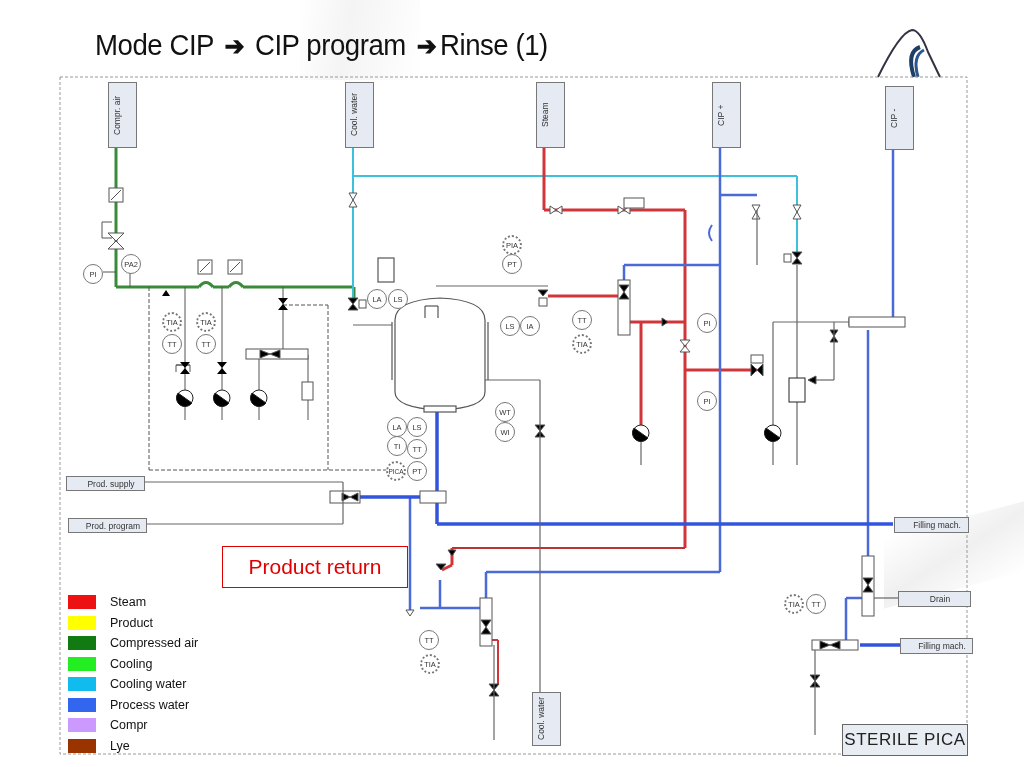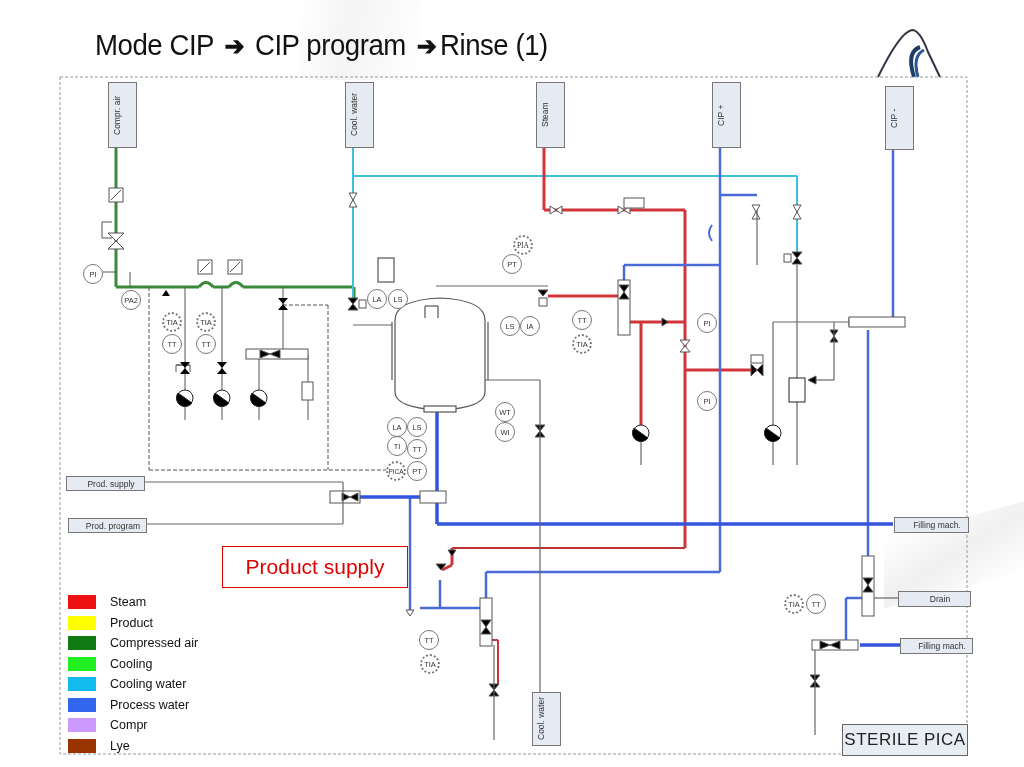--- a/index.html
+++ b/index.html
@@ -232,49 +232,49 @@
 <div class="tag" style="left:68px;top:518px;width:66px;height:13px;">Prod. program</div>
 <div class="tag" style="left:894px;top:517px;width:62px;height:14px;">Filling mach.</div>
 <div class="tag" style="left:898px;top:591px;width:60px;height:14px;">Drain</div>
 <div class="tag" style="left:900px;top:638px;width:60px;height:14px;">Filling mach.</div>
 
 <style>
   .inst { position:absolute; width:18px; height:18px; border:1px solid #777; border-radius:50%; background:#fff; font-size:7.5px; color:#333; display:flex; align-items:center; justify-content:center; }
   .inst.alarm { border-style:dotted; border-width:2px; width:16px; height:16px; }
 </style>
 <div class="inst" style="left:83px;top:264px;">PI</div>
-<div class="inst" style="left:121px;top:254px;margin-top:36px;">PA2</div>
+<div class="inst" style="left:121px;top:254px;">PA2</div>
 <div class="inst alarm" style="left:162px;top:312px;">TIA</div>
 <div class="inst" style="left:162px;top:334px;">TT</div>
 <div class="inst alarm" style="left:196px;top:312px;">TIA</div>
 <div class="inst" style="left:196px;top:334px;">TT</div>
 <div class="inst" style="left:367px;top:289px;">LA</div>
 <div class="inst" style="left:388px;top:289px;">LS</div>
-<div class="inst alarm" style="left:513px;top:235px;font-family:Liberation Serif, serif;">PIA</div>
+<div class="inst alarm" style="left:502px;top:235px;">PIA</div>
 <div class="inst" style="left:502px;top:254px;">PT</div>
 <div class="inst" style="left:500px;top:316px;">LS</div>
 <div class="inst" style="left:520px;top:316px;">IA</div>
 <div class="inst" style="left:572px;top:310px;">TT</div>
 <div class="inst alarm" style="left:572px;top:334px;">TIA</div>
 <div class="inst" style="left:697px;top:313px;">PI</div>
 <div class="inst" style="left:697px;top:391px;">PI</div>
 <div class="inst" style="left:387px;top:417px;">LA</div>
 <div class="inst" style="left:407px;top:417px;">LS</div>
 <div class="inst" style="left:387px;top:436px;">TI</div>
 <div class="inst" style="left:407px;top:439px;">TT</div>
 <div class="inst alarm" style="left:386px;top:461px;font-size:6.5px;">PICA</div>
 <div class="inst" style="left:407px;top:461px;">PT</div>
 <div class="inst" style="left:495px;top:402px;">WT</div>
 <div class="inst" style="left:495px;top:422px;">WI</div>
 <div class="inst" style="left:419px;top:630px;">TT</div>
 <div class="inst alarm" style="left:420px;top:654px;">TIA</div>
 <div class="inst alarm" style="left:784px;top:594px;">TIA</div>
 <div class="inst" style="left:806px;top:594px;">TT</div>
 
-<div class="callout">Product supply</div>
+<div class="callout">Product return</div>
 
 <div class="legend">
   <div class="legend-item">
       <span class="legend-swatch" style="background: rgb(238, 17, 17);"></span>
       <span class="legend-label">Steam</span>
     </div>
   <div class="legend-item">
       <span class="legend-swatch" style="background: rgb(255, 255, 0);"></span>
       <span class="legend-label">Product</span>
     </div>

